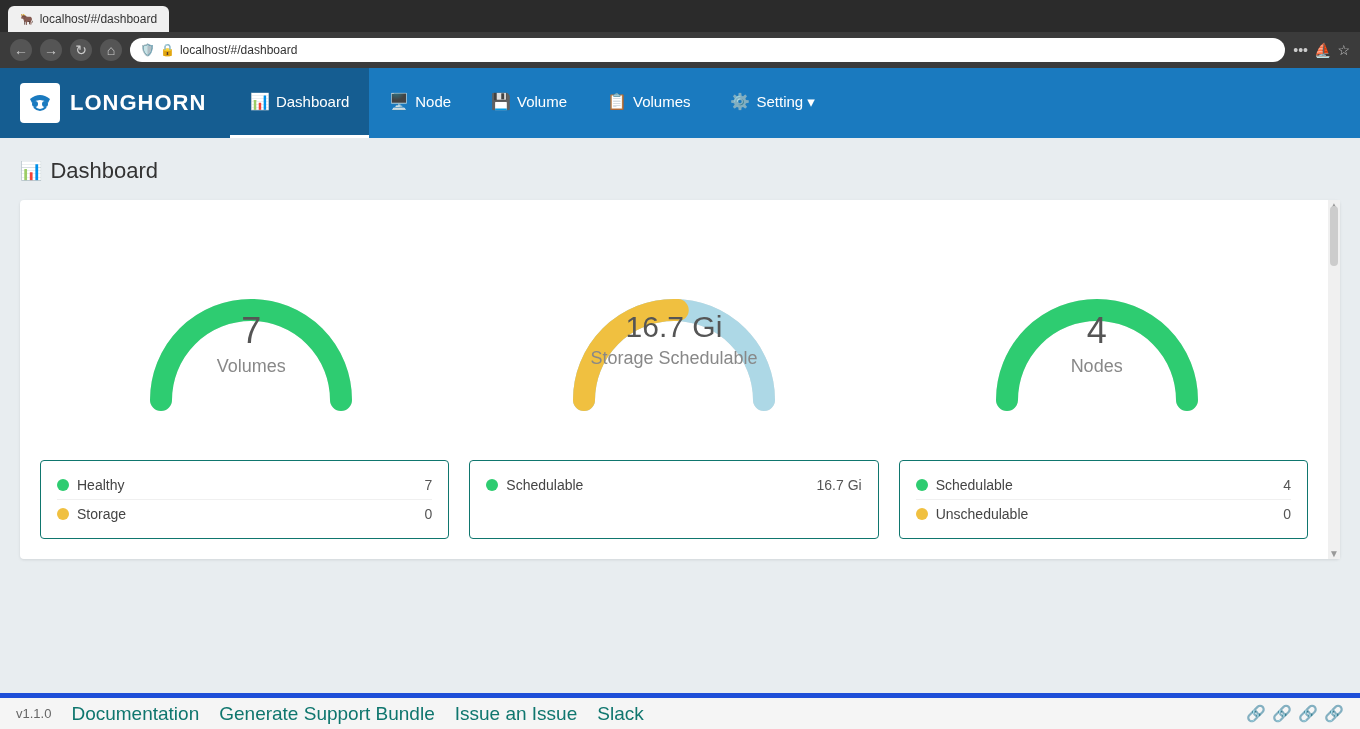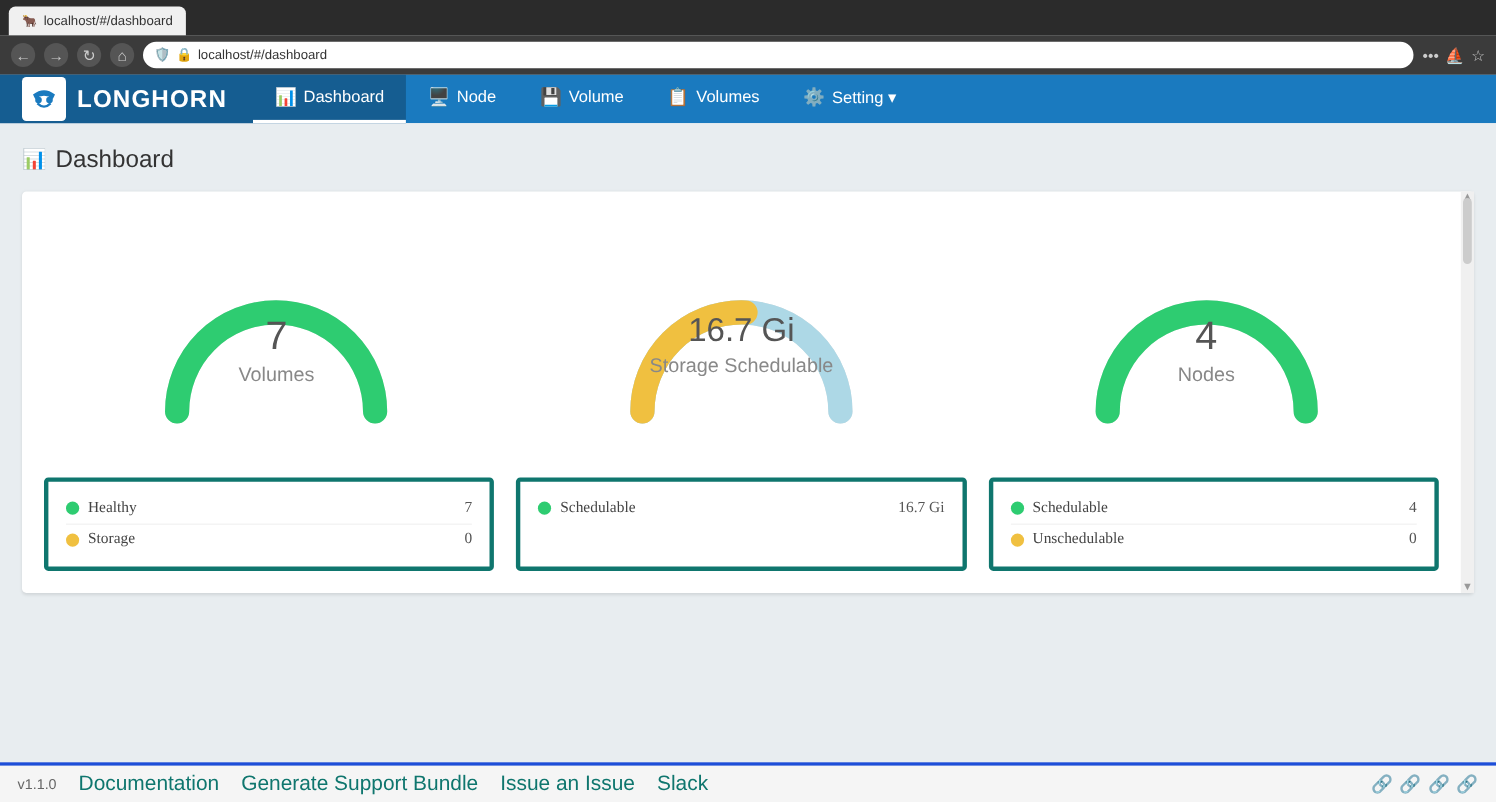--- a/index.html
+++ b/index.html
@@ -42,21 +42,21 @@
       border-radius: 6px 6px 0 0;
       display: flex; align-items: center; gap: 6px;
       font-size: 12px; color: #333;
       max-width: 220px;
     }
     .tab-favicon { font-size: 11px; }
 
     
     .app-header {
       background: #1a7abf;
-      height: 44px;
+      height: 70px;
       display: flex;
       align-items: stretch;
     }
     .brand {
       background: #155d91;
       display: flex; align-items: center; gap: 10px;
       padding: 0 20px;
       min-width: 230px;
     }
     .brand-logo {
@@ -120,39 +120,38 @@
     }
     .gauge-value { font-size: 36px; color: #555; font-weight: 300; }
     .gauge-label { font-size: 18px; color: #888; margin-top: 4px; }
 
     
     .stats-row {
       display: flex; gap: 20px;
       padding-right: 12px;
     }
     .stat-card {
-      flex: 1; border: 4px solid #0f766e; border-radius: 4px;
+      flex: 1; border: 1px solid #0f766e; border-radius: 4px;
       padding: 10px 16px;
-      font-family: Liberation Serif, serif;
     }
     .stat-item {
       display: flex; align-items: center; justify-content: space-between;
       padding: 6px 0;
     }
     .stat-item + .stat-item { border-top: 1px solid #f0f0f0; }
     .stat-left { display: flex; align-items: center; gap: 8px; }
     .dot { width: 12px; height: 12px; border-radius: 50%; flex-shrink: 0; }
     .dot-green { background: #2ecc71; }
     .dot-yellow { background: #f0c040; }
     .stat-name { font-size: 14px; color: #444; }
     .stat-value { font-size: 14px; color: #555; font-weight: 500; }
 
     
     .footer {
-      background: #f5f5f5; border-top: 3px solid #1d4ed8;
+      background: #f5f5f5; border-top: 5px solid #1d4ed8;
       height: 36px; display: flex; align-items: center; padding: 0 16px;
       gap: 20px; position: fixed; bottom: 0; left: 0; right: 0;
     }
     .footer-version { color: #666; font-size: 13px; }
     .footer-link { color: #0f766e; font-size: 19px; text-decoration: none; cursor: pointer; }
     .footer-icons { margin-left: auto; display: flex; gap: 6px; }
     .footer-chain-icon { color: #4caf50; font-size: 16px; }
   </style>
 </head>
 <body>

